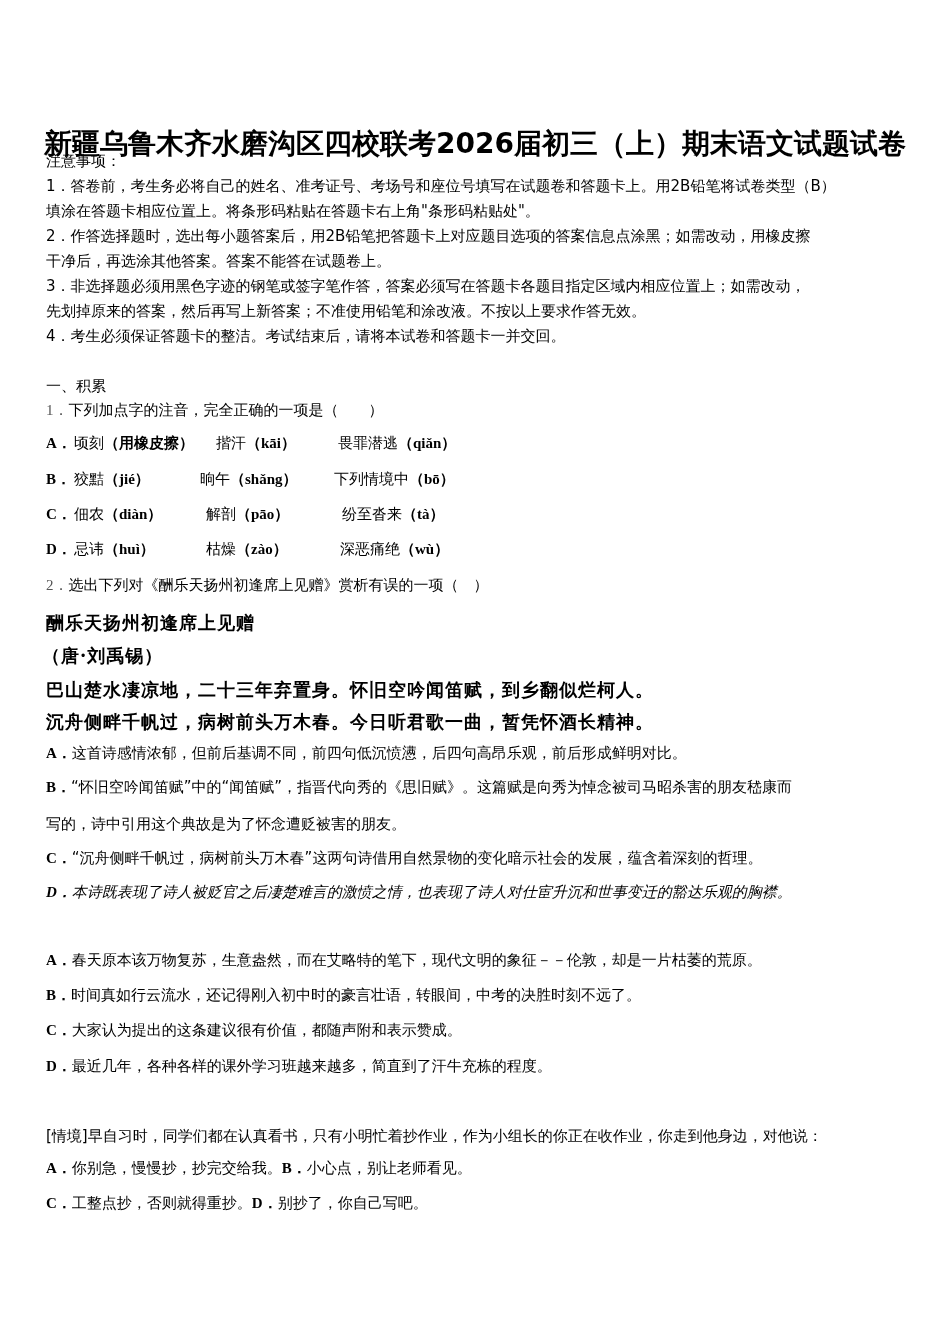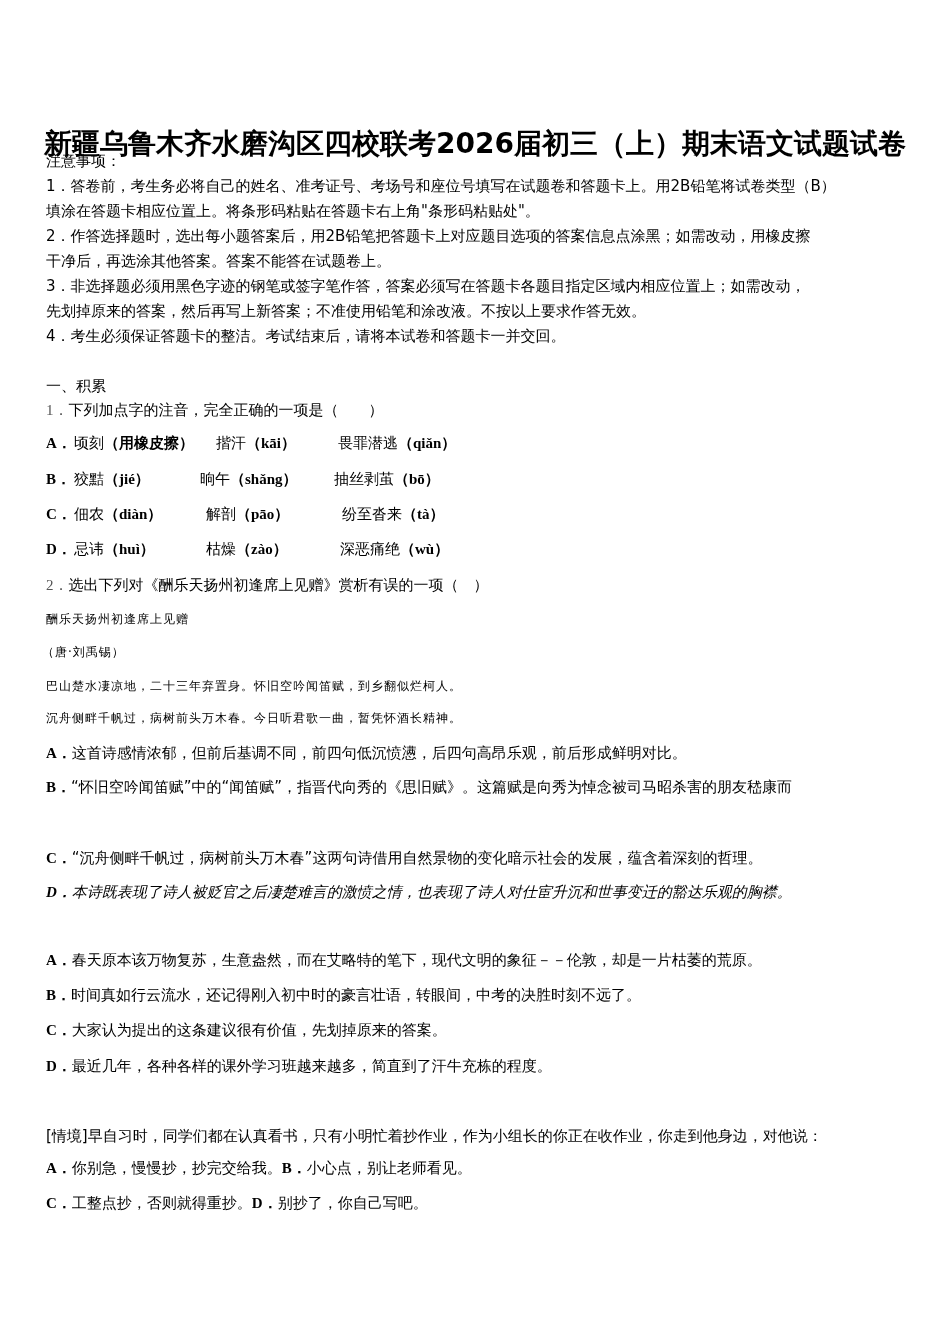--- a/index.html
+++ b/index.html
@@ -10,21 +10,21 @@
     font-family: "DejaVu Sans", "Liberation Sans", sans-serif; font-weight: bold;
     font-size: 28px; letter-spacing: 0px;
   }
   .line {
     position: absolute; left: 46px; white-space: nowrap;
     font-family: "DejaVu Serif", "Liberation Serif", serif; font-size: 15px;
   }
   .sans { font-family: "DejaVu Sans", "Liberation Sans", sans-serif; }
   .lbl { font-family: "Liberation Serif", "DejaVu Serif", serif; font-weight: bold; }
   .num { color: #555; font-family: "Liberation Serif", "DejaVu Serif", serif; }
-  .poem { font-family: "DejaVu Serif", "Liberation Serif", serif; font-weight: normal; font-size: 12px; letter-spacing: 1px; }
+  .poem { font-family: "DejaVu Serif", "Liberation Serif", serif; font-weight: bold; font-size: 18px; letter-spacing: 1px; }
   .opt-row { position: absolute; left: 46px; font-family: "DejaVu Sans", "Liberation Sans", sans-serif; font-size: 15px; white-space: nowrap; }
   .opt-row span.col { position: absolute; white-space: nowrap; }
   .py { font-family: "Liberation Serif", "DejaVu Serif", serif; font-weight: bold; }
 </style>
 </head>
 <body>
 
 <div class="page">
 
   <div class="title">新疆乌鲁木齐水磨沟区四校联考2026届初三（上）期末语文试题试卷</div>
@@ -47,21 +47,21 @@
   <div class="opt-row" style="top:434px;">
     <span class="col lbl" style="left:0;">A．</span>
     <span class="col" style="left:28px;"><span>顷刻</span><span class="py">（用橡皮擦）</span></span>
     <span class="col" style="left:160px;margin-left:10px;"><span>揩汗</span><span class="py">（kāi）</span></span>
     <span class="col" style="left:292px;"><span>畏罪潜逃</span><span class="py">（qiǎn）</span></span>
   </div>
   <div class="opt-row" style="top:470px;">
     <span class="col lbl" style="left:0;">B．</span>
     <span class="col" style="left:28px;"><span>狡黠</span><span class="py">（jié）</span></span>
     <span class="col" style="left:154px;"><span>晌午</span><span class="py">（shǎng）</span></span>
-    <span class="col" style="left:288px;"><span>抽丝剥茧</span><span class="py">（bō）</span></span>
+    <span class="col" style="left:288px;"><span>下列情境中</span><span class="py">（bō）</span></span>
   </div>
   <div class="opt-row" style="top:505px;">
     <span class="col lbl" style="left:0;">C．</span>
     <span class="col" style="left:28px;"><span>佃农</span><span class="py">（diàn）</span></span>
     <span class="col" style="left:160px;"><span>解剖</span><span class="py">（pāo）</span></span>
     <span class="col" style="left:296px;"><span>纷至沓来</span><span class="py">（tà）</span></span>
   </div>
   <div class="opt-row" style="top:540px;">
     <span class="col lbl" style="left:0;">D．</span>
     <span class="col" style="left:28px;"><span>忌讳</span><span class="py">（huì）</span></span>
@@ -76,35 +76,36 @@
   <div class="line poem" style="top:644px; left:42px;">（唐·刘禹锡）</div>
   <div class="line poem" style="top:678px;">巴山楚水凄凉地，二十三年弃置身。怀旧空吟闻笛赋，到乡翻似烂柯人。</div>
   <div class="line poem" style="top:710px;">沉舟侧畔千帆过，病树前头万木春。今日听君歌一曲，暂凭怀酒长精神。</div>
 
   <div class="line sans" style="top:744px;">
     <span class="lbl">A．</span><span>这首诗感情浓郁，但前后基调不同，前四句低沉愤懑，后四句高昂乐观，前后形成鲜明对比。</span>
   </div>
   <div class="line sans" style="top:778px;">
     <span class="lbl">B．</span><span>“怀旧空吟闻笛赋”中的“闻笛赋”，指晋代向秀的《思旧赋》。这篇赋是向秀为悼念被司马昭杀害的朋友嵇康而</span>
   </div>
+  <div class="line sans" style="top:815px;">写的，诗中引用这个典故是为了怀念遭贬被害的朋友。</div>
   <div class="line sans" style="top:849px;">
     <span class="lbl">C．</span><span>“沉舟侧畔千帆过，病树前头万木春”这两句诗借用自然景物的变化暗示社会的发展，蕴含着深刻的哲理。</span>
   </div>
   <div class="line sans" style="top:883px;font-style:italic;">
     <span class="lbl">D．</span><span>本诗既表现了诗人被贬官之后凄楚难言的激愤之情，也表现了诗人对仕宦升沉和世事变迁的豁达乐观的胸襟。</span>
   </div>
 
   <div class="line sans" style="top:951px;">
     <span class="lbl">A．</span><span>春天原本该万物复苏，生意盎然，而在艾略特的笔下，现代文明的象征－－伦敦，却是一片枯萎的荒原。</span>
   </div>
   <div class="line sans" style="top:986px;">
     <span class="lbl">B．</span><span>时间真如行云流水，还记得刚入初中时的豪言壮语，转眼间，中考的决胜时刻不远了。</span>
   </div>
   <div class="line sans" style="top:1021px;">
-    <span class="lbl">C．</span><span>大家认为提出的这条建议很有价值，先划掉原来的答案。</span>
+    <span class="lbl">C．</span><span>大家认为提出的这条建议很有价值，都随声附和表示赞成。</span>
   </div>
   <div class="line sans" style="top:1057px;">
     <span class="lbl">D．</span><span>最近几年，各种各样的课外学习班越来越多，简直到了汗牛充栋的程度。</span>
   </div>
 
   <div class="line sans" style="top:1127px;text-align:right;">[情境]早自习时，同学们都在认真看书，只有小明忙着抄作业，作为小组长的你正在收作业，你走到他身边，对他说：</div>
   <div class="line sans" style="top:1159px;">
     <span class="lbl">A．</span><span>你别急，慢慢抄，抄完交给我。</span><span class="lbl">B．</span><span>小心点，别让老师看见。</span>
   </div>
   <div class="line sans" style="top:1194px;">

